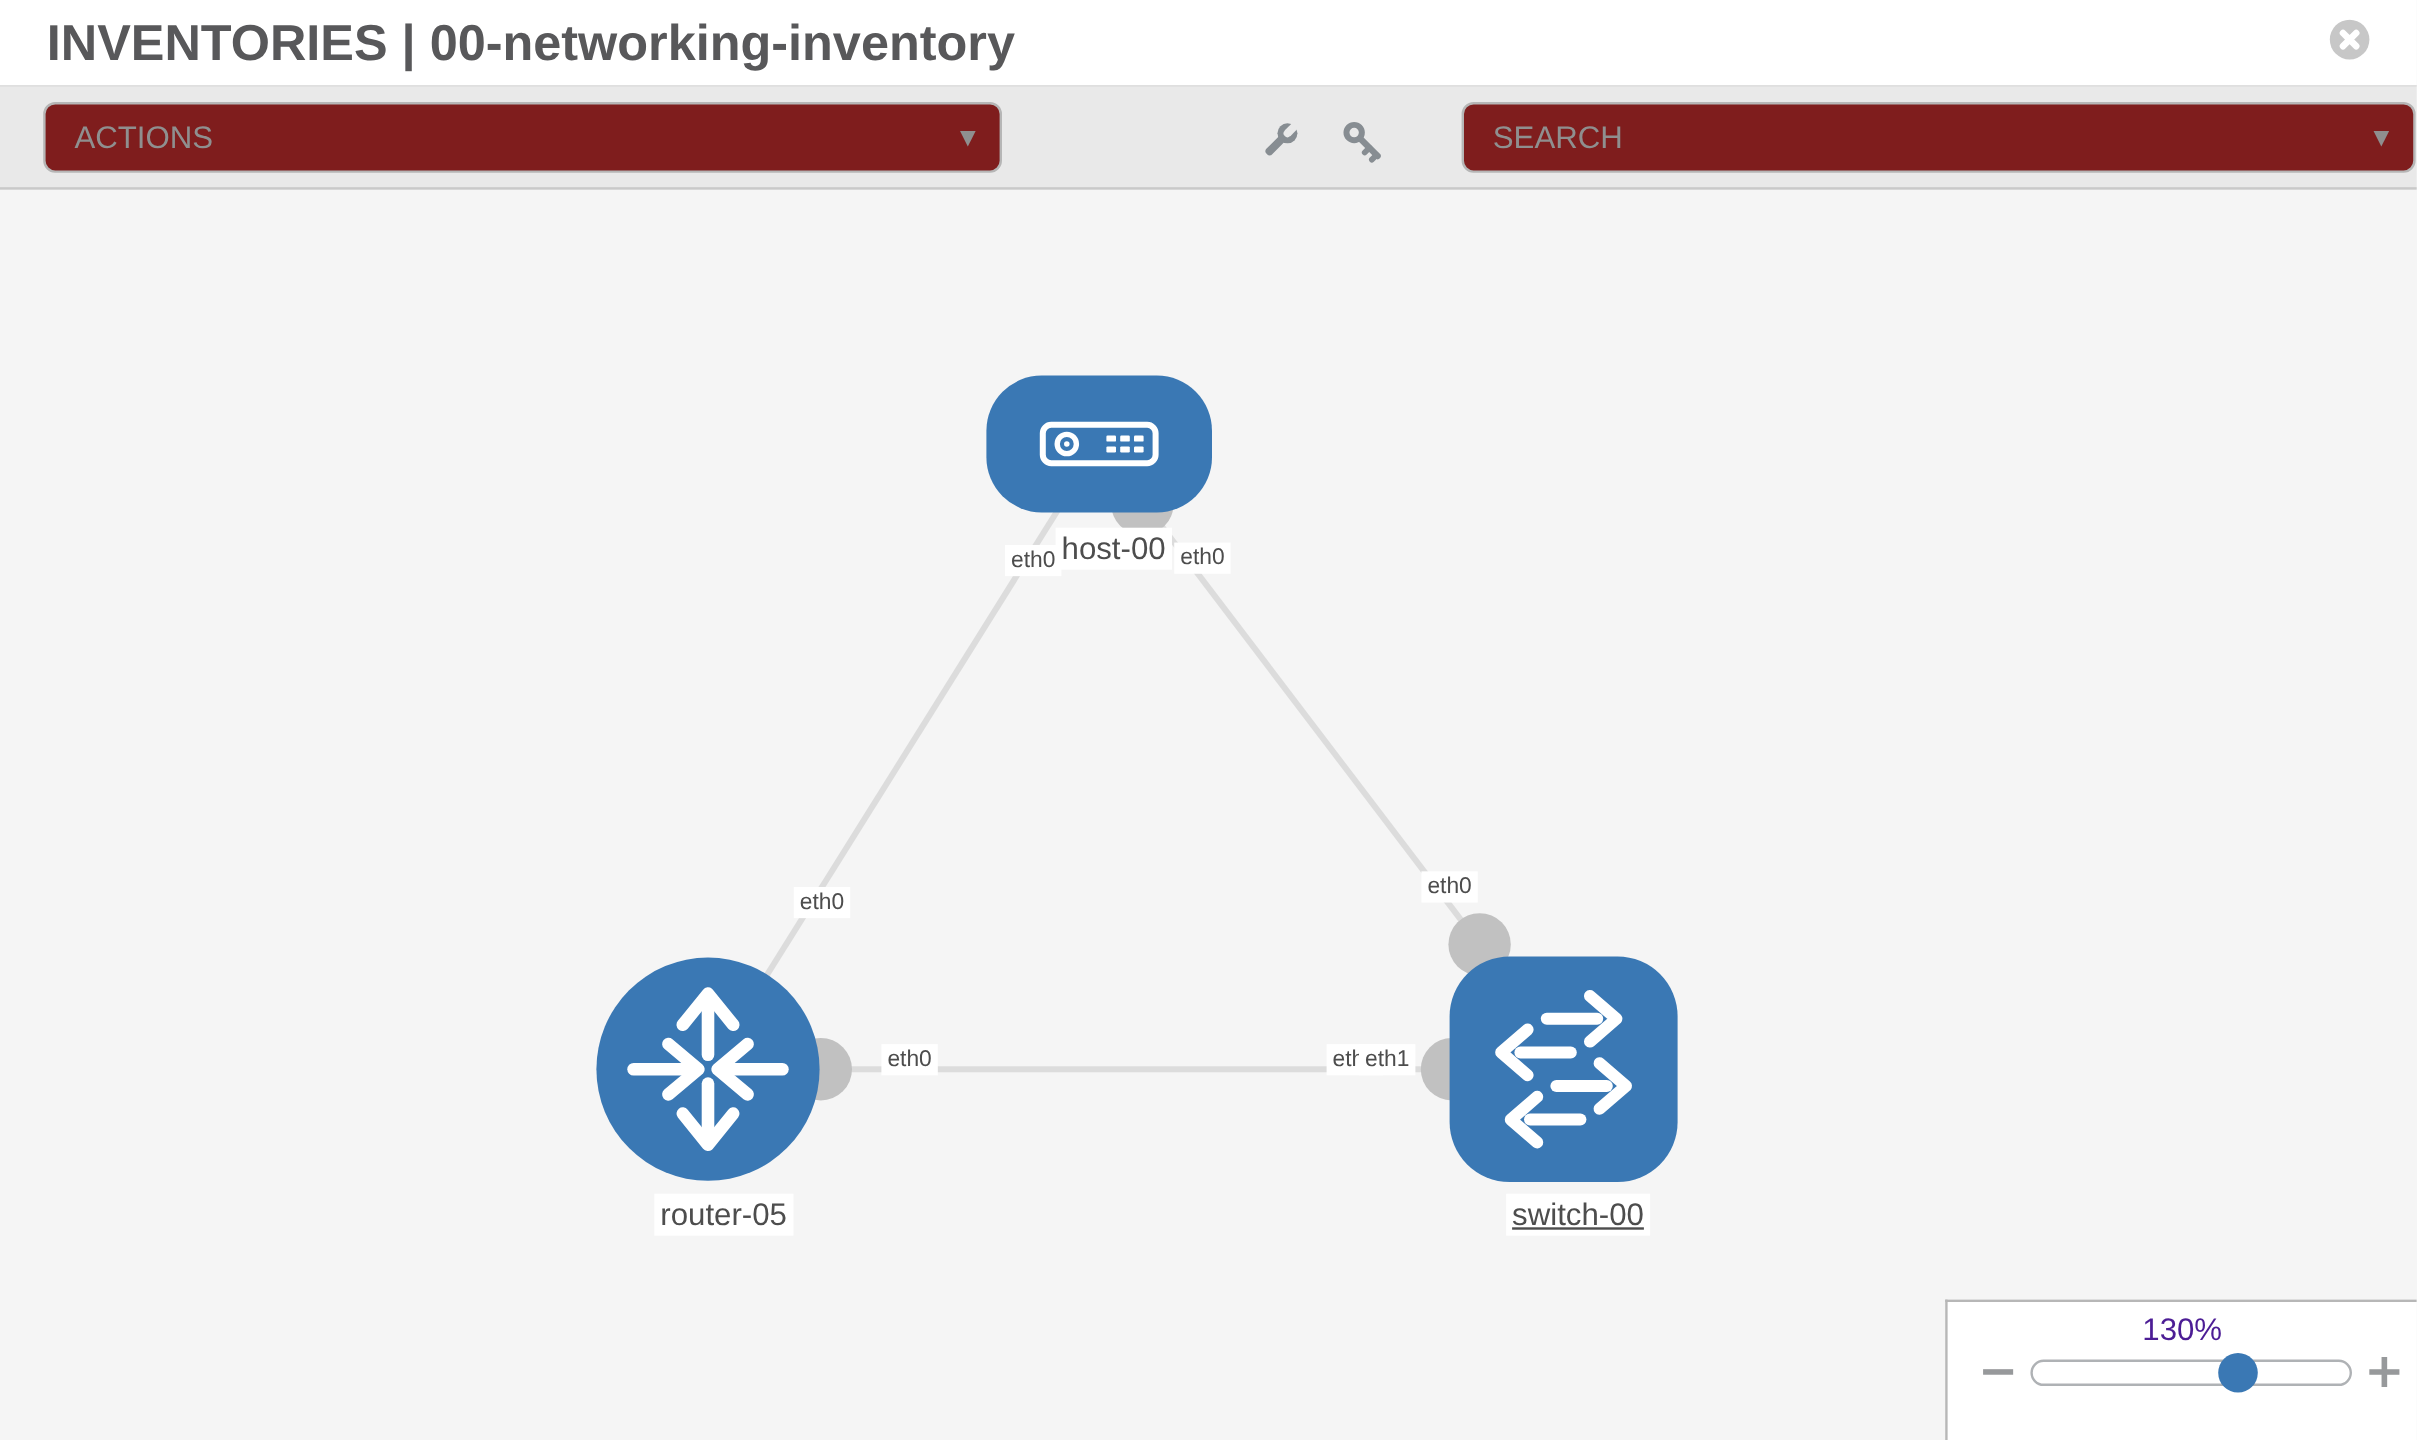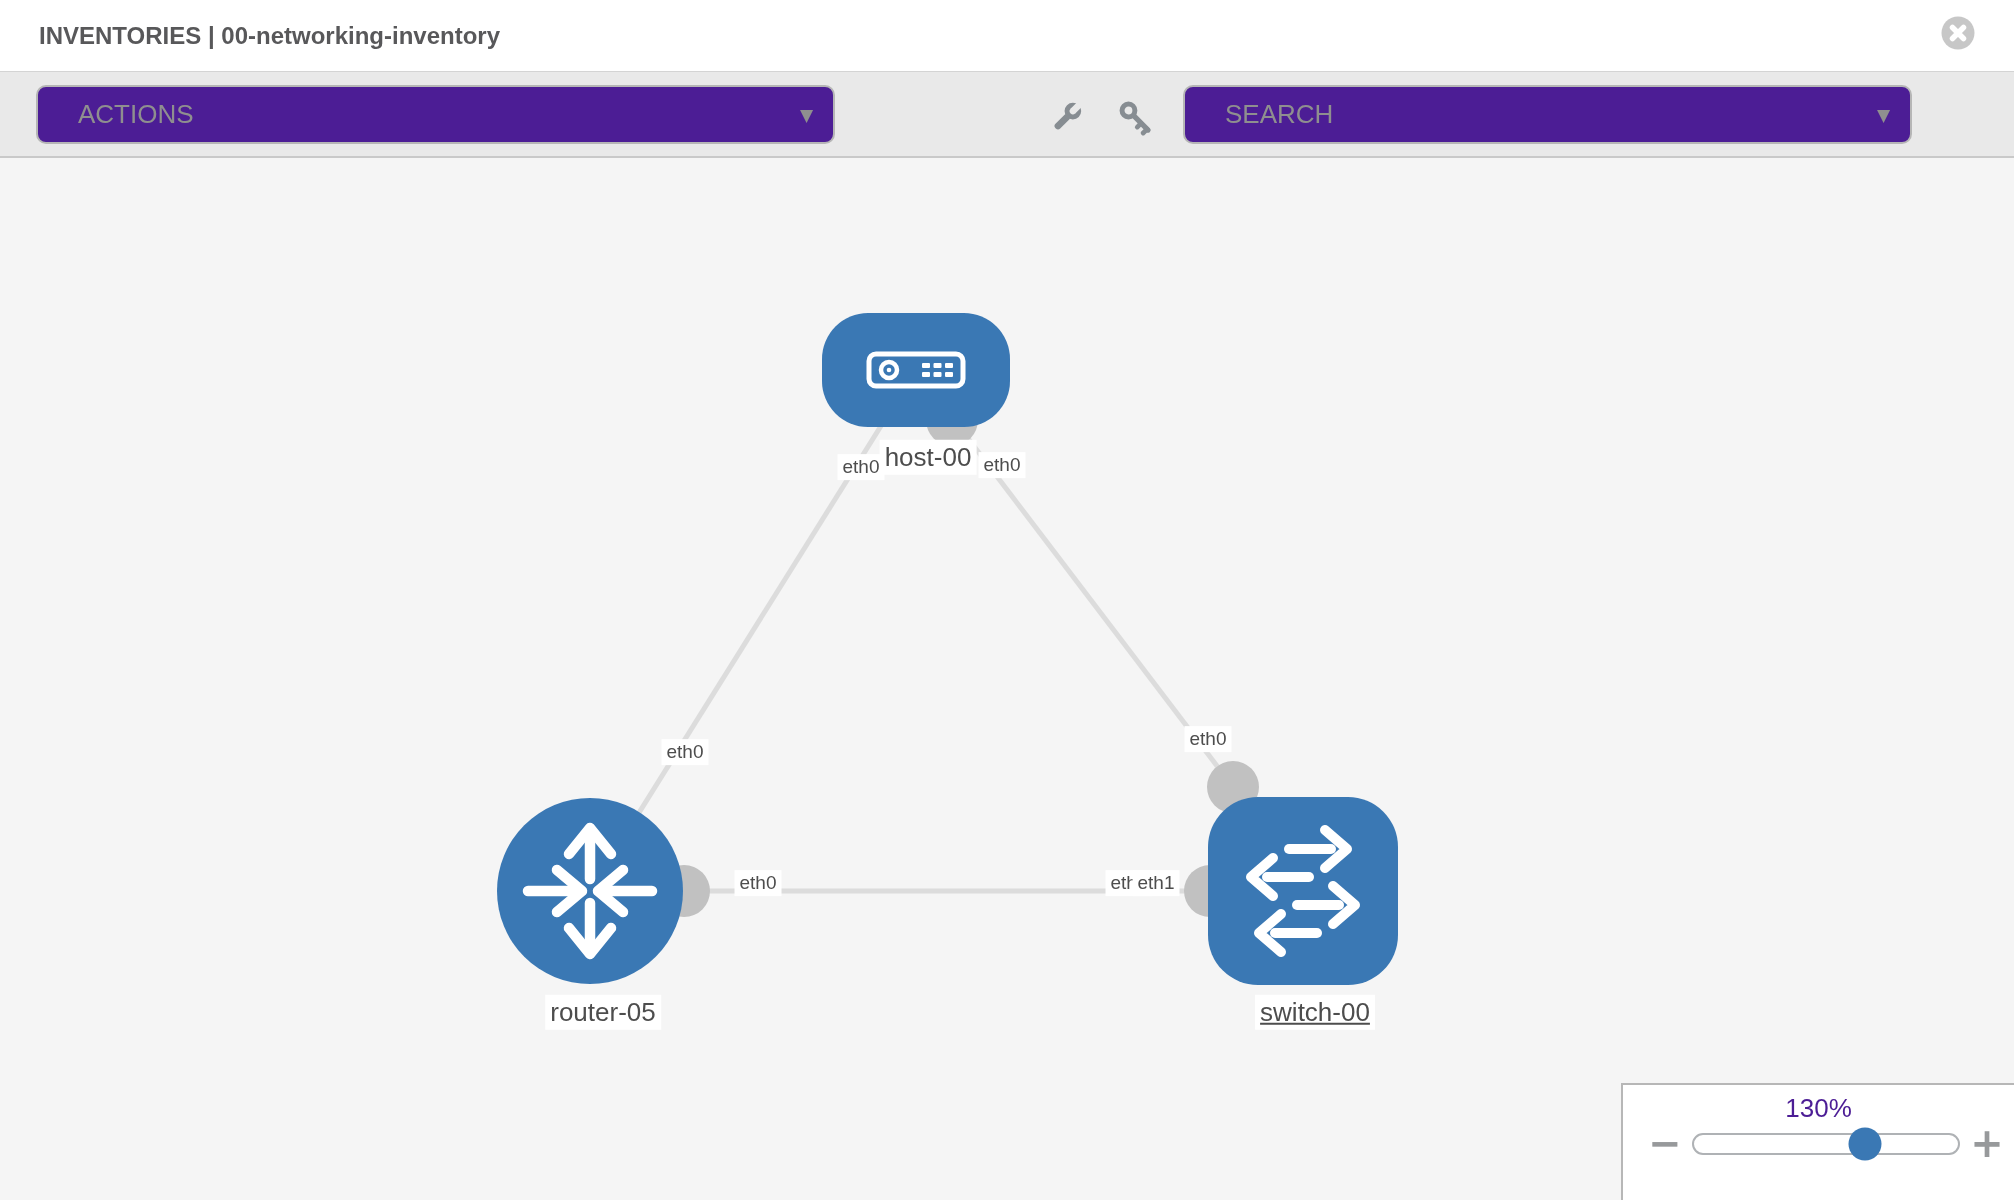--- a/index.html
+++ b/index.html
@@ -9,31 +9,31 @@
   *{box-sizing:border-box}
   html,body{margin:0;padding:0}
   body{
     width:2014px;height:1200px;position:relative;overflow:hidden;
     background:var(--canvas-bg);
     font-family:"Liberation Sans","DejaVu Sans",sans-serif;
   }
   
   .header{position:absolute;left:0;top:0;width:2014px;height:71px;background:#ffffff;z-index:10}
   .page-title{position:absolute;left:39px;top:50%;transform:translateY(-50%);
-    font-size:24px;font-weight:700;color:#58585a;white-space:nowrap}
+    font-size:42px;font-weight:700;color:#58585a;white-space:nowrap}
   .close-btn{position:absolute;left:1941px;top:16px;width:34px;height:34px;
     border:none;background:transparent;padding:0;cursor:pointer}
   
   .toolbar{position:absolute;left:0;top:71px;width:2014px;height:87px;
     background:var(--toolbar-bg);border-top:1px solid #d4d4d4;border-bottom:2px solid #c9c9c9;z-index:9}
-  .select{position:absolute;top:13px;height:59px;background:#4c1d95;border:2px solid #b6b6b6;
-    border-radius:10px;display:flex;align-items:center;padding:0 40px;
+  .select{position:absolute;top:13px;height:59px;background:#7f1d1d;border:2px solid #b6b6b6;
+    border-radius:10px;display:flex;align-items:center;padding:0 24px;
     font-size:26px;color:#8f8f8f;cursor:pointer}
   .select-actions{left:36px;width:799px}
-  .select-search{left:1183px;width:729px}
+  .select-search{left:1218px;width:795px}
   .caret{position:absolute;right:20px;top:50%;transform:translateY(-52%);
     font-size:17px;color:#8f8f8f;font-family:"DejaVu Sans",sans-serif}
   .tool-btn{position:absolute;top:22px;width:46px;height:46px;border:none;background:transparent;
     padding:0;cursor:pointer}
   .tool-btn svg{display:block;margin:auto}
   .btn-wrench{left:1044px}
   .btn-key{left:1112px}
   
   .topo-svg{position:absolute;left:0;top:158px;z-index:1}
   .link-line{stroke:var(--link-gray);stroke-width:5}

